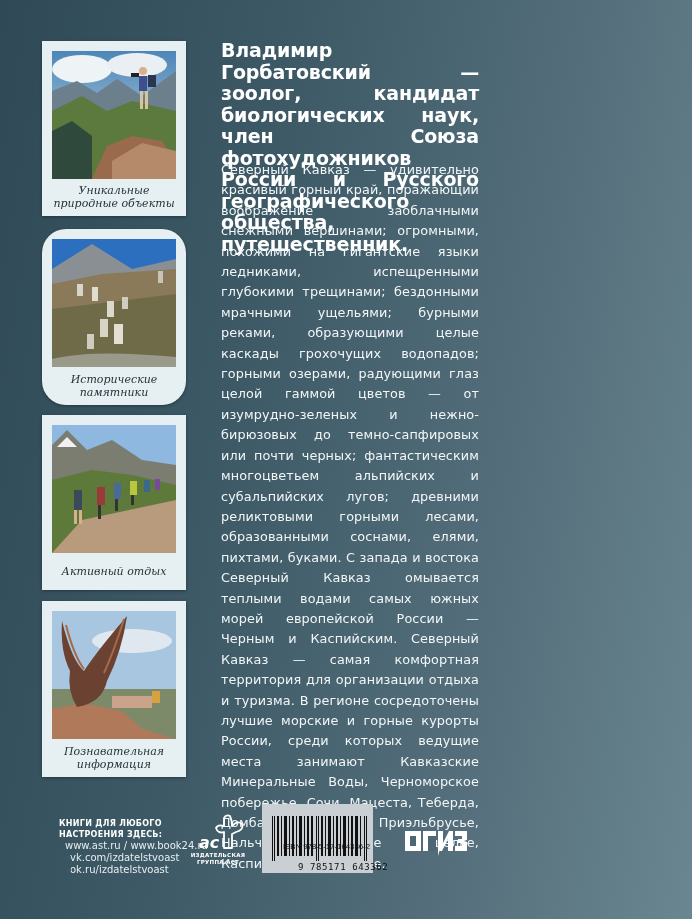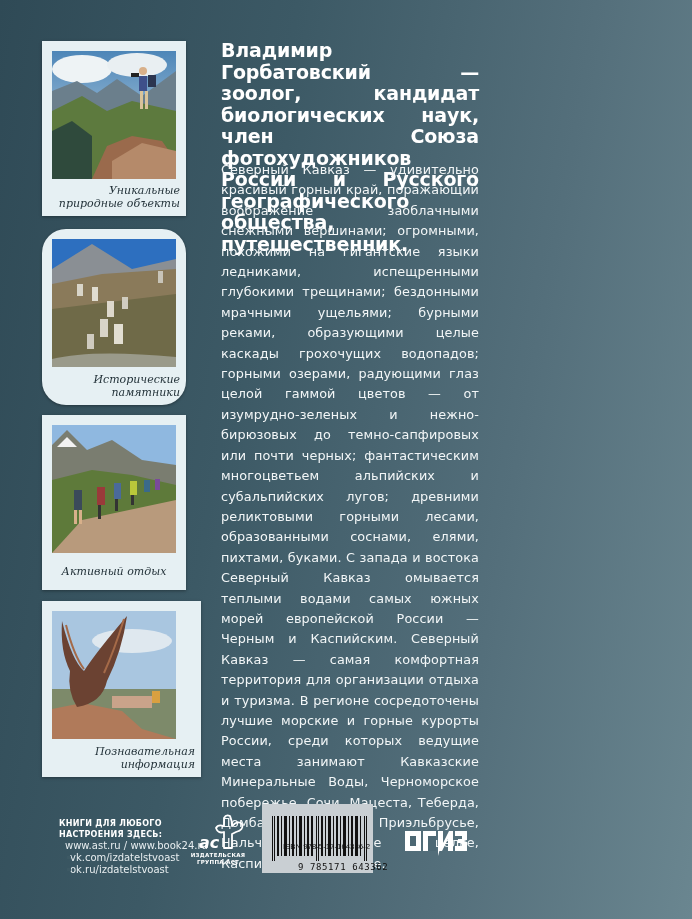--- a/index.html
+++ b/index.html
@@ -17,21 +17,21 @@
     background: #e6f0f3;
     box-shadow: 0 1px 3px rgba(0,0,0,0.35);
   }
   .card .photo {
     position: absolute; left: 10px; top: 10px; width: 124px; height: 128px;
     overflow: hidden;
   }
   .card .caption {
     position: absolute; left: 0; right: 0; top: 139px; bottom: 2px;
     display: flex; align-items: center; justify-content: center;
-    text-align: right;
+    text-align: center;
     font-family: "DejaVu Serif", serif; font-style: italic;
     font-size: 11px; line-height: 13px; color: #24333a;
     padding: 0 6px;
   }
   .card svg { display: block; width: 100%; height: 100%; }
 
   
   .author-bio {
     position: absolute; left: 221px; top: 40px; width: 258px;
     font-size: 19px; line-height: 21.5px; font-weight: bold;
@@ -158,21 +158,21 @@
           <rect x="63" y="74" width="3" height="12" fill="#333"></rect>
         <rect x="78" y="56" width="7" height="14" fill="#b9c83a"></rect>
           <rect x="79" y="70" width="3" height="10" fill="#333"></rect>
         <rect x="92" y="55" width="6" height="12" fill="#3a6a8a"></rect>
           <rect x="103" y="54" width="5" height="11" fill="#7a4a9a"></rect>
       </svg>
     </div>
     <div class="caption">Активный отдых</div>
   </div>
 
-  <div class="card" style="top:601px;height:176px;padding-left:15px;">
+  <div class="card" style="top:601px;height:176px;">
     <div class="photo">
       <svg viewBox="0 0 124 128" preserveAspectRatio="none">
         <rect width="124" height="128" fill="#a9c6e0"></rect>
         <ellipse cx="80" cy="30" rx="40" ry="12" fill="#dfe8ef"></ellipse>
         <rect x="0" y="78" width="124" height="50" fill="#7d8a6a"></rect>
         <rect x="60" y="85" width="40" height="12" fill="#c9a38a"></rect>
         <rect x="100" y="80" width="8" height="12" fill="#d9a040"></rect>
         <polygon points="0,128 0,98 30,92 70,100 90,118 124,128" fill="#b07a5a"></polygon>
         <path d="M10,10 Q20,50 32,60 Q45,40 75,5 Q70,40 55,70 Q50,92 25,96 Q15,80 18,60 Q8,40 10,10 Z" fill="#6b4232"></path>
         <path d="M14,14 Q22,45 32,58" stroke="#a56a48" stroke-width="2" fill="none"></path>

